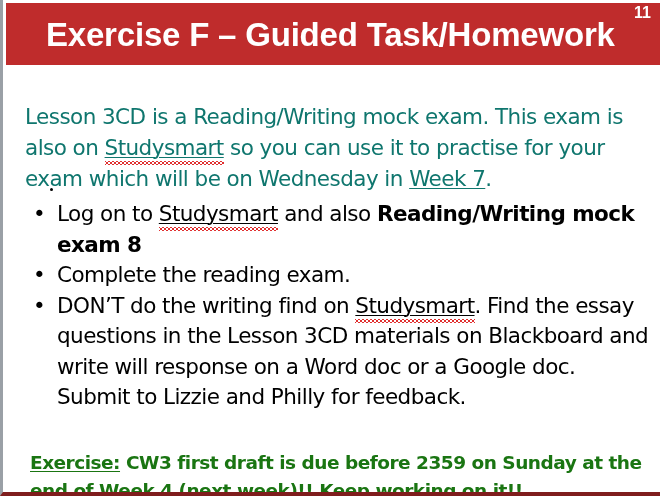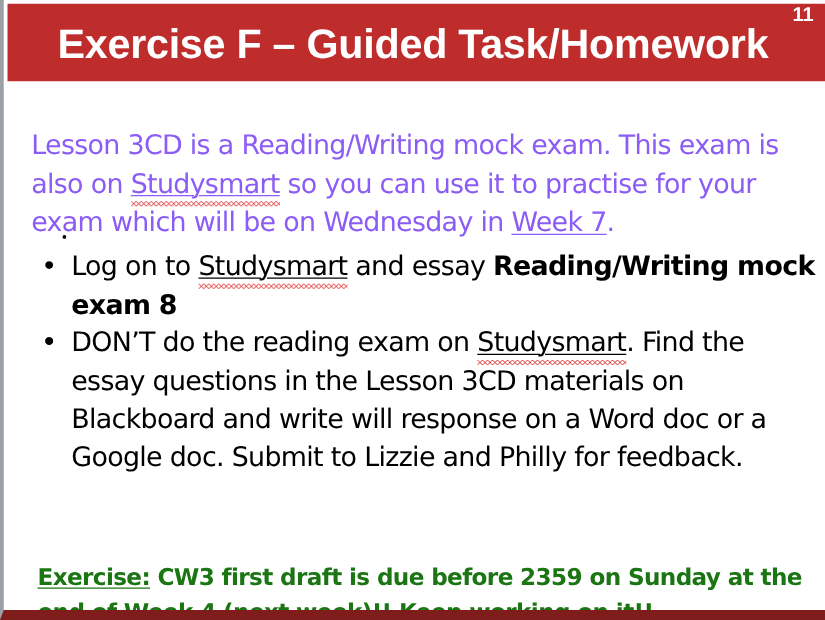--- a/index.html
+++ b/index.html
@@ -11,21 +11,21 @@
     font-family: "Liberation Sans", sans-serif;
   }
 
   #slide {
     position: relative;
     width: 660px;
     height: 496px;
     background: #ffffff;
     overflow: hidden;
     border-left: 3px solid #9aa0a6;
-    border-bottom: 8px solid #7f1d1d;
+    border-bottom: 4px solid #7f1d1d;
     box-sizing: border-box;
   }
 
   
   #title-banner {
     position: absolute;
     left: 3px;
     top: 3px;
     width: 657px;
     height: 62px;
@@ -67,21 +67,21 @@
     width: 657px;
     height: 427px;
     background: #ffffff;
   }
 
   .para {
     position: absolute;
     font-family: "DejaVu Sans", sans-serif;
     font-size: 21.5px;
     line-height: 31px;
-    color: #8b5cf6;
+    color: #0f766e;
     letter-spacing: -0.55px;
   }
 
   #intro-para {
     left: 19px;
     top: 13px;
     width: 625px;
   }
 
   
@@ -182,24 +182,24 @@
   </div>
 
   <div id="body-area">
 
     <p class="para" id="intro-para"><span>Lesson 3CD is a Reading/Writing mock exam. This exam is also on </span><span class="spell">Studysmart</span><span> so you can use it to practise for your exam which will be on Wednesday in </span><span class="u">Week 7</span><span>.</span></p>
 
     <div id="stray-dot"></div>
 
     <ul id="bullet-list">
 
-      <li class="bullet-item"><span class="bullet-mark">•</span><span>Log on to </span><span class="spell">Studysmart</span><span> and essay </span><span class="b">Reading/Writing mock exam 8</span><span></span></li>
-
-      <li class="bullet-item"><span class="bullet-mark">•</span></li>
-
-      <li class="bullet-item"><span class="bullet-mark">•</span><span>DON’T do the reading exam on </span><span class="spell">Studysmart</span><span>. Find the essay questions in the Lesson 3CD materials on Blackboard and write will response on a Word doc or a Google doc. Submit to Lizzie and Philly for feedback.</span></li>
+      <li class="bullet-item"><span class="bullet-mark">•</span><span>Log on to </span><span class="spell">Studysmart</span><span> and also </span><span class="b">Reading/Writing mock exam 8</span><span></span></li>
+
+      <li class="bullet-item"><span class="bullet-mark">•</span><span>Complete the reading exam.</span></li>
+
+      <li class="bullet-item"><span class="bullet-mark">•</span><span>DON’T do the writing find on </span><span class="spell">Studysmart</span><span>. Find the essay questions in the Lesson 3CD materials on Blackboard and write will response on a Word doc or a Google doc. Submit to Lizzie and Philly for feedback.</span></li>
 
     </ul>
 
     <p id="reminder"><span class="u">Exercise:</span><span> CW3 first draft is due before 2359 on Sunday at the end of Week 4 (next week)!! Keep working on it!!</span></p>
 
   </div>
 </div>
 
 </body></html>

